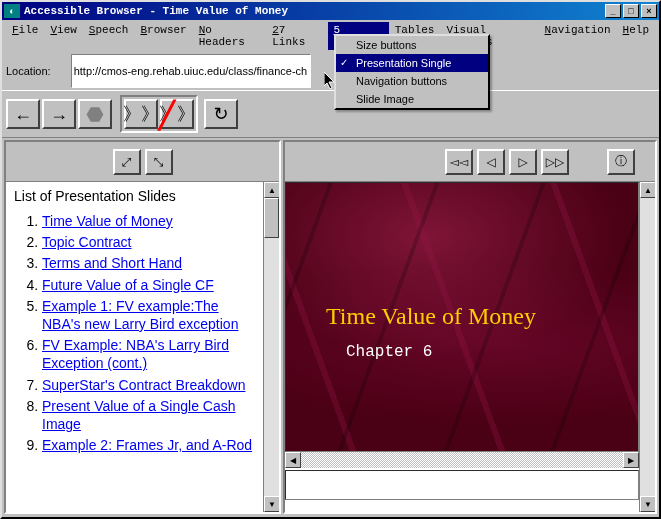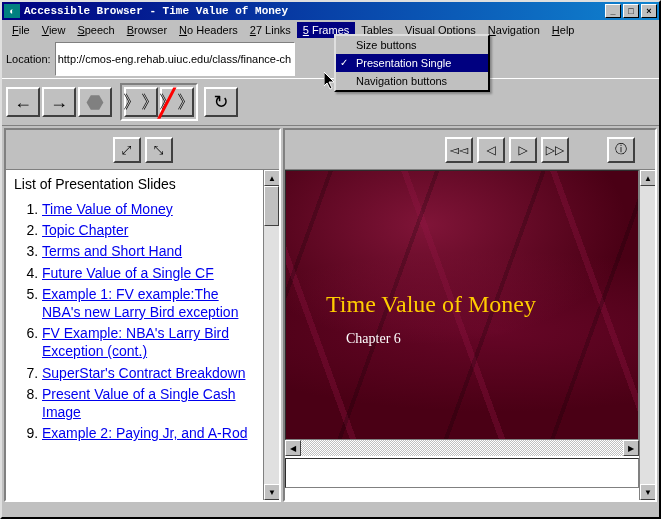--- a/index.html
+++ b/index.html
@@ -4,45 +4,45 @@
 <style>
 * { box-sizing: border-box; margin: 0; padding: 0; }
 body { font-family: "MS Sans Serif", Arial, sans-serif; font-size: 11px; background: #c0c0c0; width: 661px; height: 519px; overflow: hidden; position: relative; }
 .window { border: 2px solid; border-color: #dfdfdf #000 #000 #dfdfdf; width: 661px; height: 519px; background: #c0c0c0; }
 .titlebar { background: linear-gradient(to right, #000080, #1084d0); color: #fff; display: flex; align-items: center; height: 18px; padding: 1px 2px; font-weight: bold; font-size: 11px; }
 .titlebar .icon { width: 16px; height: 14px; background: #008080; margin-right: 4px; display: inline-flex; align-items: center; justify-content: center; font-size: 9px; }
 .titlebar .title { flex: 1; font-family: Liberation Mono, monospace; }
 .titlebar .winbtns { display: flex; gap: 2px; }
 .titlebar .winbtn { width: 16px; height: 14px; background: #c0c0c0; border: 1px solid; border-color: #fff #000 #000 #fff; font-family: "Marlett", Arial; font-size: 9px; text-align: center; line-height: 12px; color: #000; cursor: pointer; }
 .menubar { display: flex; background: #c0c0c0; padding: 2px 4px; font-size: 11px; position: relative; }
-.menubar .mi { padding: 2px 6px; cursor: pointer; }
+.menubar .mi { padding: 2px 6px; cursor: pointer; font-family: Liberation Mono, monospace; }
 .menubar .mi.open { background: #000080; color: #fff; }
 .menubar .mi u { text-decoration: underline; }
-.locbar { display: flex; align-items: center; padding: 2px 4px; gap: 4px; }
+.locbar { display: flex; align-items: center; padding: 2px 4px; gap: 20px; }
 .locbar .lbl { font-size: 11px; }
 .locbar input { flex: 0 0 240px; font-size: 11px; height: 30px; border: 1px solid; border-color: #808080 #fff #fff #808080; padding: 16px 2px; background: #fff; }
 .toolbar { display: flex; align-items: center; padding: 4px; gap: 2px; border-top: 1px solid #fff; border-bottom: 1px solid #808080; }
 .tbtn { width: 34px; height: 30px; background: #c0c0c0; border: 2px solid; border-color: #fff #404040 #404040 #fff; display: flex; align-items: center; justify-content: center; font-size: 18px; cursor: pointer; }
 .tbtn.disabled { color: #808080; }
 .tgroup { border: 2px solid; border-color: #808080 #fff #fff #808080; padding: 2px; display: flex; gap: 2px; margin-left: 6px; }
 .main { display: flex; height: 378px; padding: 2px; gap: 2px; }
 .pane { border: 2px solid; border-color: #808080 #fff #fff #808080; background: #fff; display: flex; flex-direction: column; overflow: hidden; }
 .left { width: 277px; }
 .right { flex: 1; }
 .pane-toolbar { background: #c0c0c0; border-bottom: 1px solid #808080; height: 40px; display: flex; align-items: center; padding: 0 6px; gap: 4px; }
 .smallbtn { width: 28px; height: 26px; background: #c0c0c0; border: 2px solid; border-color: #fff #404040 #404040 #fff; display: flex; align-items: center; justify-content: center; font-size: 12px; cursor: pointer; }
 .pane-body { flex: 1; overflow: hidden; padding: 6px 8px; font-family: Liberation Sans, sans-serif; font-size: 14px; position: relative; }
 .pane-title { font-size: 14px; margin-bottom: 8px; }
 .slide-list { list-style: decimal; padding-left: 28px; }
 .slide-list li { margin-bottom: 3px; line-height: 1.3; }
 .slide-list a { color: #0000ee; text-decoration: underline; cursor: pointer; }
 .slide-view { background: #4a0015; background-image: radial-gradient(ellipse 200px 120px at 40% 20%, rgba(180,40,90,0.5), transparent), radial-gradient(ellipse 300px 80px at 60% 60%, rgba(120,10,50,0.6), transparent); height: 270px; position: relative; color: #fff; font-family: "Times New Roman", serif; border: 1px inset #808080; }
 .slide-view::before { content: ""; position: absolute; inset: 0; background: repeating-linear-gradient(110deg, transparent 0 40px, rgba(0,0,0,0.2) 40px 44px, transparent 44px 100px), repeating-linear-gradient(70deg, transparent 0 60px, rgba(150,20,70,0.3) 60px 66px, transparent 66px 140px); }
 .slide-title { color: #ffcc00; font-size: 24px; position: absolute; top: 120px; left: 40px; }
-.slide-sub { font-size: 14px; position: absolute; top: 160px; left: 60px; }
+.slide-sub { font-size: 16px; position: absolute; top: 160px; left: 60px; font-family: Liberation Mono, monospace; }
 .scroll-v { width: 16px; background: #c0c0c0; border-left: 1px solid #808080; display: flex; flex-direction: column; }
 .scroll-h { height: 16px; background: #c0c0c0; display: flex; }
 .sbtn { width: 16px; height: 16px; background: #c0c0c0; border: 1px solid; border-color: #fff #404040 #404040 #fff; font-size: 8px; display: flex; align-items: center; justify-content: center; cursor: pointer; }
 .strack { flex: 1; background: repeating-conic-gradient(#c0c0c0 0% 25%, #fff 0% 50%) 50% / 2px 2px; }
 .sthumb { background: #c0c0c0; border: 1px solid; border-color: #fff #404040 #404040 #fff; }
 .notes-area { height: 30px; background: #fff; border: 1px inset #808080; margin-top: 2px; }
 .dropdown { position: absolute; top: 34px; left: 334px; width: 156px; background: #c0c0c0; border: 2px solid; border-color: #dfdfdf #000 #000 #dfdfdf; z-index: 100; box-shadow: 2px 2px 2px rgba(0,0,0,0.3); }
 .dropdown .ditem { padding: 3px 4px 3px 20px; font-size: 11px; cursor: pointer; position: relative; }
 .dropdown .ditem.sel { background: #000080; color: #fff; }
 .dropdown .check { position: absolute; left: 4px; top: 3px; font-size: 10px; }
@@ -106,28 +106,28 @@
         <div style="flex:1"></div>
         <div class="smallbtn">⤢</div>
         <div class="smallbtn">⤡</div>
         <div style="flex:1"></div>
       </div>
       <div style="display:flex;flex:1;overflow:hidden">
         <div class="pane-body">
           <div class="pane-title">List of Presentation Slides</div>
           <ol class="slide-list">
             <li><a>Time Value of Money</a></li>
-            <li><a>Topic Chapter</a></li>
+            <li><a>Topic Contract</a></li>
             <li><a>Terms and Short Hand</a></li>
             <li><a>Future Value of a Single CF</a></li>
             <li><a>Example 1: FV example:The NBA's new Larry Bird exception</a></li>
             <li><a>FV Example: NBA's Larry Bird Exception (cont.)</a></li>
             <li><a>SuperStar's Contract Breakdown</a></li>
             <li><a>Present Value of a Single Cash Image</a></li>
-            <li><a>Example 2: Paying Jr, and A-Rod</a></li>
+            <li><a>Example 2: Frames Jr, and A-Rod</a></li>
           </ol>
         </div>
         <div class="scroll-v">
           <div class="sbtn">▲</div>
           <div class="sthumb" style="height:40px"></div>
           <div class="strack" style="flex:1"></div>
           <div class="sbtn">▼</div>
         </div>
       </div>
     </div>
@@ -163,17 +163,18 @@
         </div>
       </div>
     </div>
   </div>
 </div>
 
 <div class="dropdown">
   <div class="ditem">Size buttons</div>
   <div class="ditem sel"><span class="check">✓</span><span>Presentation Single</span></div>
   <div class="ditem">Navigation buttons</div>
+  <div class="ditem">Slide Image</div>
 </div>
 
 <svg class="cursor-arrow" width="16" height="20" viewBox="0 0 16 20">
   <path d="M0,0 L0,14 L3,11 L6,17 L8,16 L5,10 L10,10 Z" fill="#000" stroke="#fff" stroke-width="1"></path>
 </svg>
 
 </body></html>

